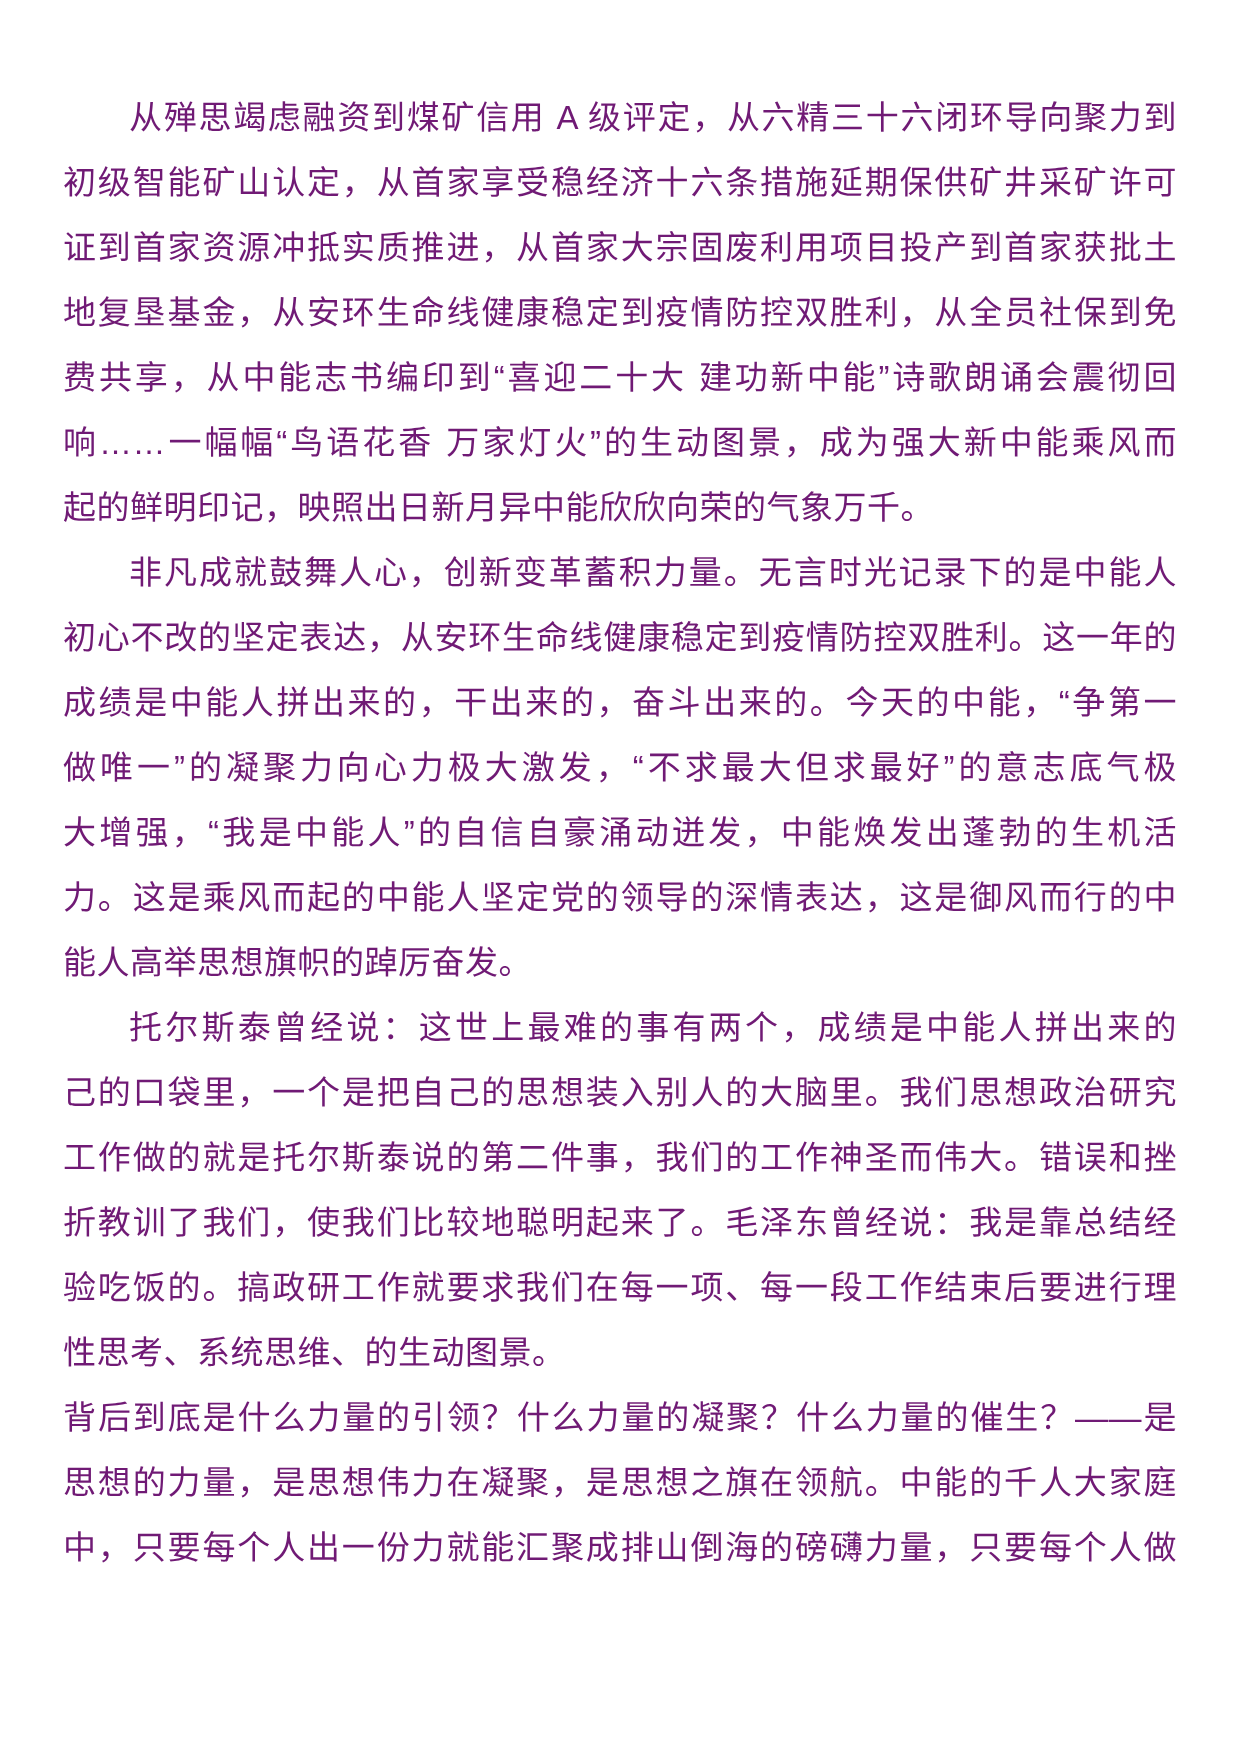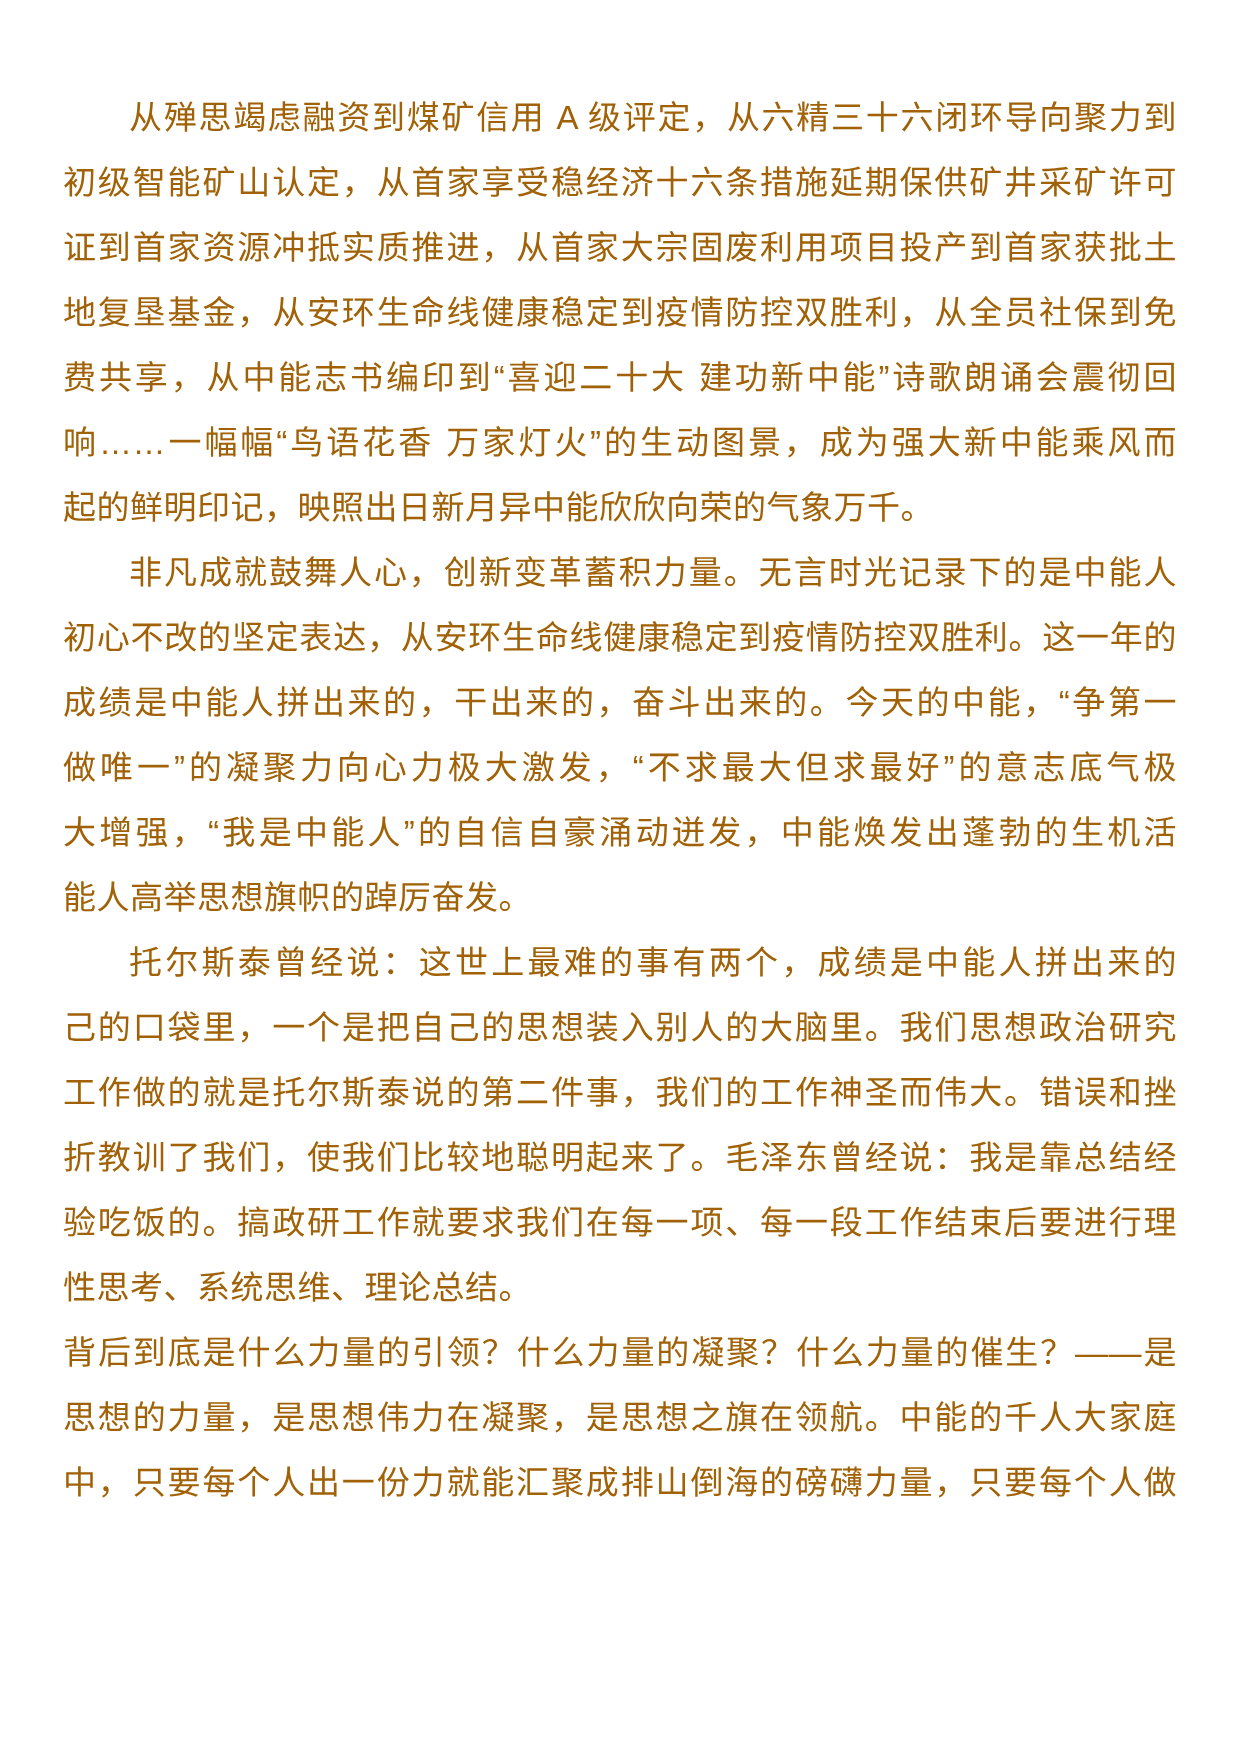--- a/index.html
+++ b/index.html
@@ -21,21 +21,21 @@
   }
   .paragraph {
     margin: 0;
     padding: 0;
   }
   .line {
     font-size: 33px;
     line-height: 65px;
     height: 65px;
     white-space: nowrap;
-    color: #a16207;
+    color: #701a75;
     text-align: justify;
     text-align-last: justify;
     text-justify: inter-character;
     letter-spacing: 0.5px;
     overflow: visible;
   }
   .line.first-line {
     text-indent: 2em;
   }
   .line.para-end {
@@ -55,29 +55,30 @@
         <div class="line">费共享，从中能志书编印到“喜迎二十大 建功新中能”诗歌朗诵会震彻回</div>
         <div class="line">响……一幅幅“鸟语花香 万家灯火”的生动图景，成为强大新中能乘风而</div>
         <div class="line para-end">起的鲜明印记，映照出日新月异中能欣欣向荣的气象万千。</div>
       </div>
       <div class="paragraph">
         <div class="line first-line">非凡成就鼓舞人心，创新变革蓄积力量。无言时光记录下的是中能人</div>
         <div class="line">初心不改的坚定表达，从安环生命线健康稳定到疫情防控双胜利。这一年的</div>
         <div class="line">成绩是中能人拼出来的，干出来的，奋斗出来的。今天的中能，“争第一</div>
         <div class="line">做唯一”的凝聚力向心力极大激发，“不求最大但求最好”的意志底气极</div>
         <div class="line">大增强，“我是中能人”的自信自豪涌动迸发，中能焕发出蓬勃的生机活</div>
+        <div class="line">力。这是乘风而起的中能人坚定党的领导的深情表达，这是御风而行的中</div>
         <div class="line para-end">能人高举思想旗帜的踔厉奋发。</div>
       </div>
       <div class="paragraph">
         <div class="line first-line">托尔斯泰曾经说：这世上最难的事有两个，成绩是中能人拼出来的</div>
         <div class="line">己的口袋里，一个是把自己的思想装入别人的大脑里。我们思想政治研究</div>
         <div class="line">工作做的就是托尔斯泰说的第二件事，我们的工作神圣而伟大。错误和挫</div>
         <div class="line">折教训了我们，使我们比较地聪明起来了。毛泽东曾经说：我是靠总结经</div>
         <div class="line">验吃饭的。搞政研工作就要求我们在每一项、每一段工作结束后要进行理</div>
-        <div class="line para-end">性思考、系统思维、理论总结。</div>
+        <div class="line para-end">性思考、系统思维、的生动图景。</div>
       </div>
       <div class="paragraph">
         <div class="line">背后到底是什么力量的引领？什么力量的凝聚？什么力量的催生？——是</div>
         <div class="line">思想的力量，是思想伟力在凝聚，是思想之旗在领航。中能的千人大家庭</div>
         <div class="line">中，只要每个人出一份力就能汇聚成排山倒海的磅礴力量，只要每个人做</div>
       </div>
     </div>
 </div>
 
 </body></html>

